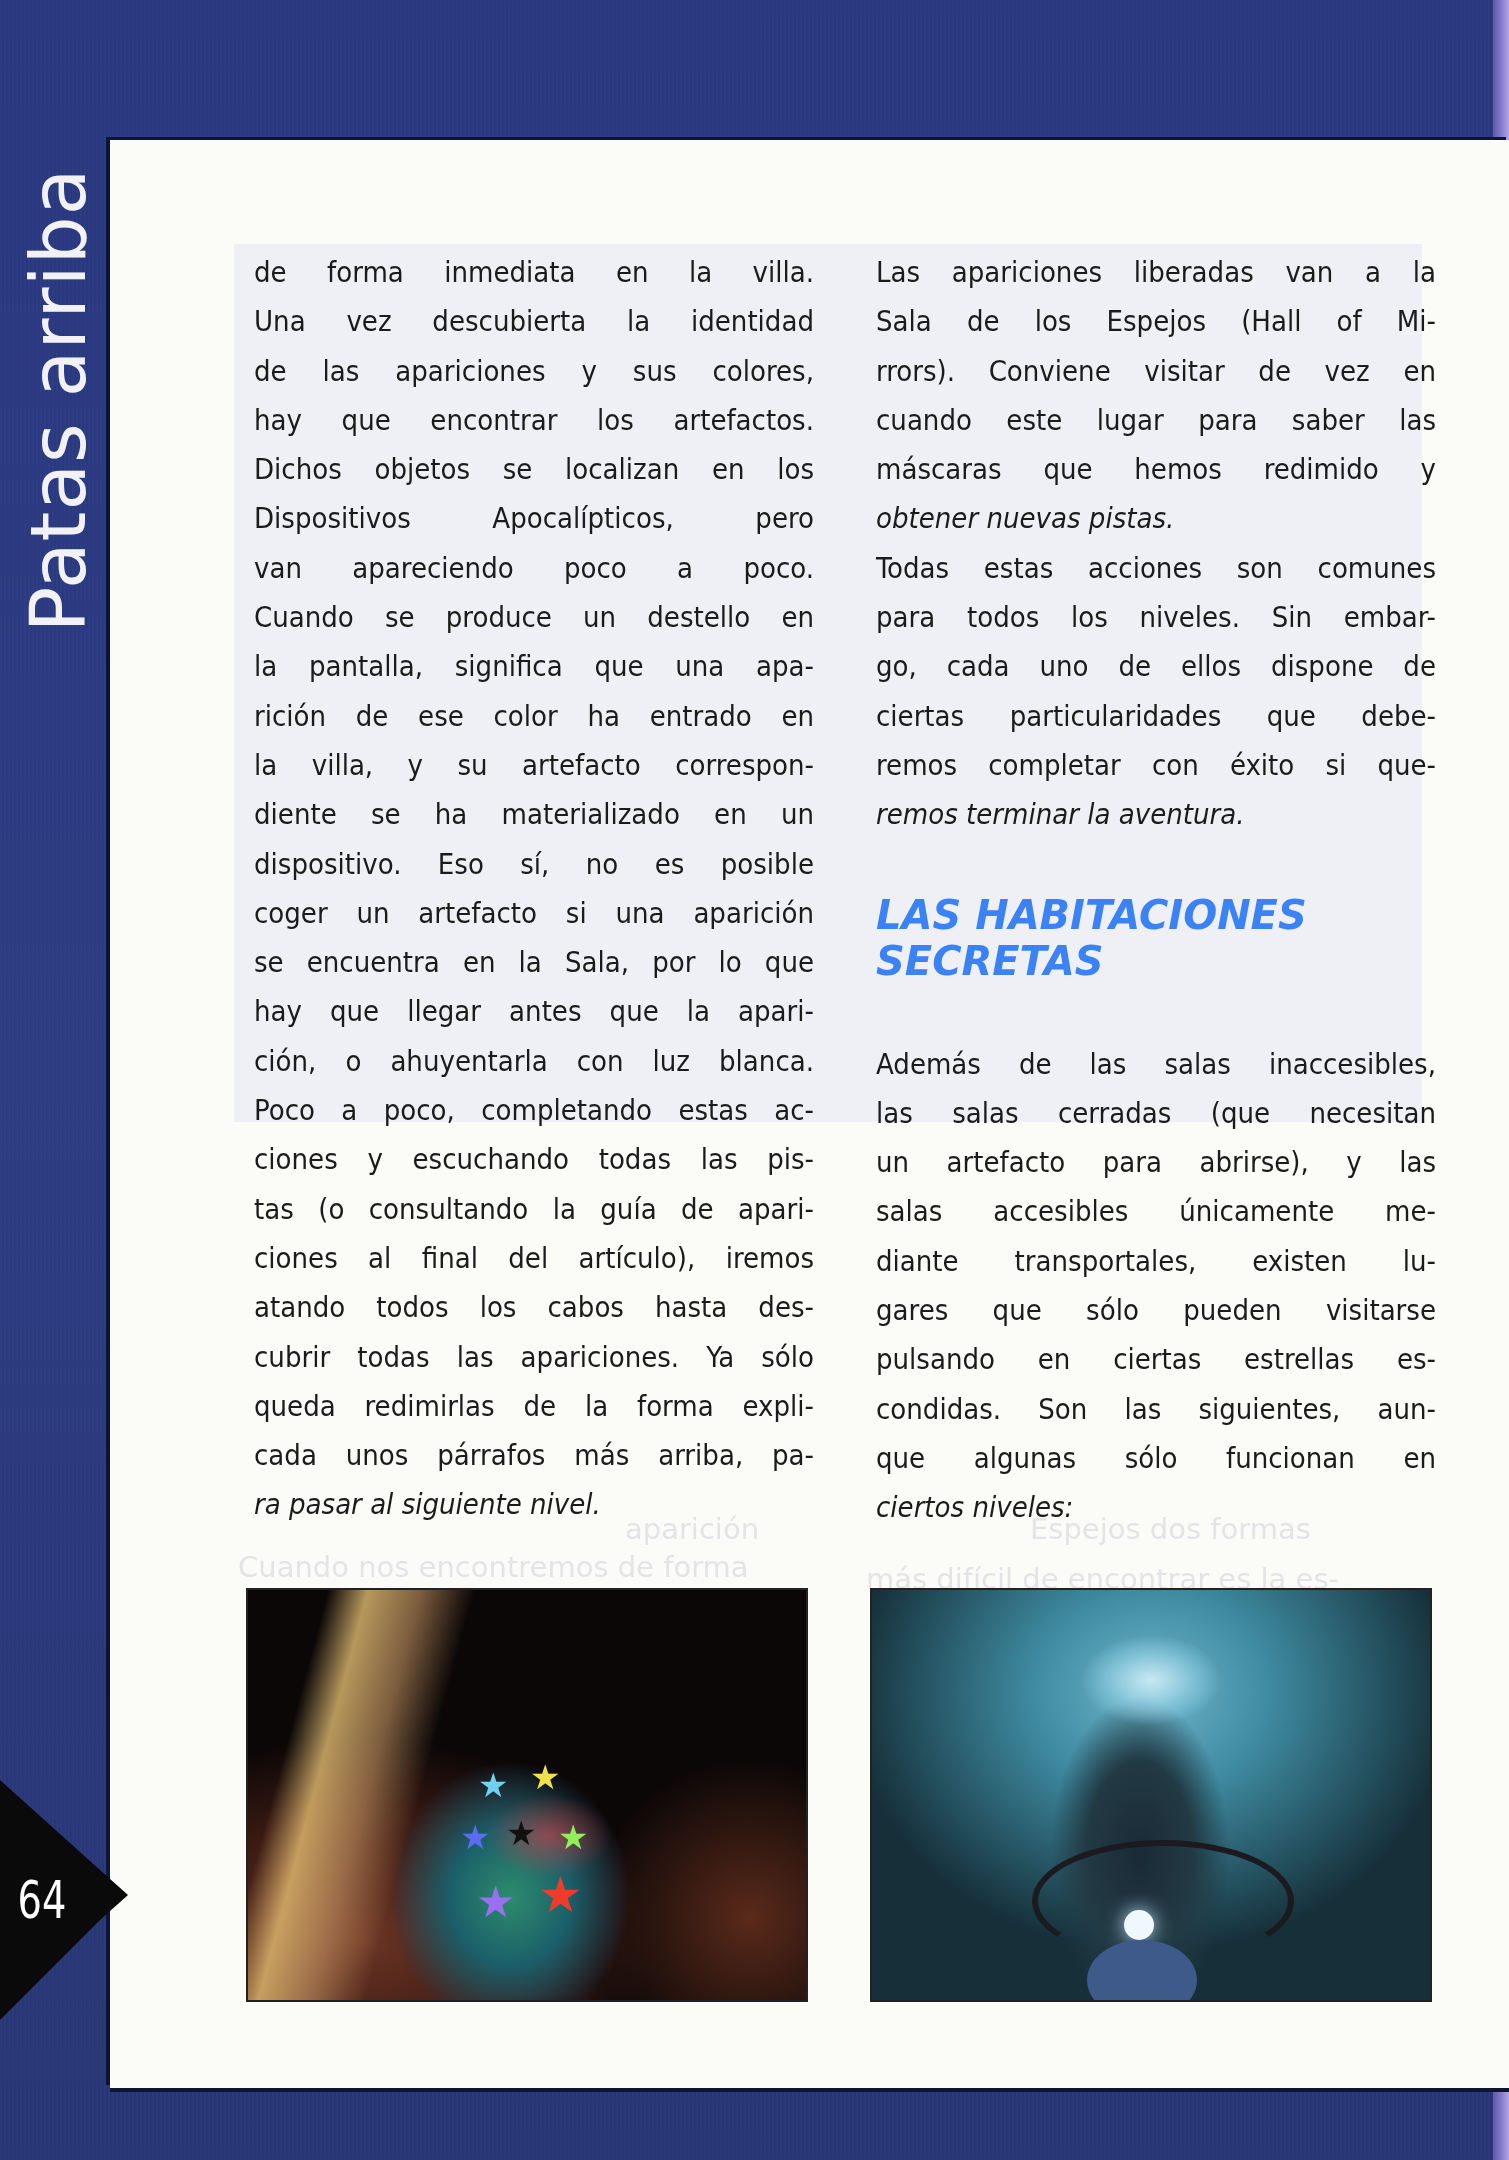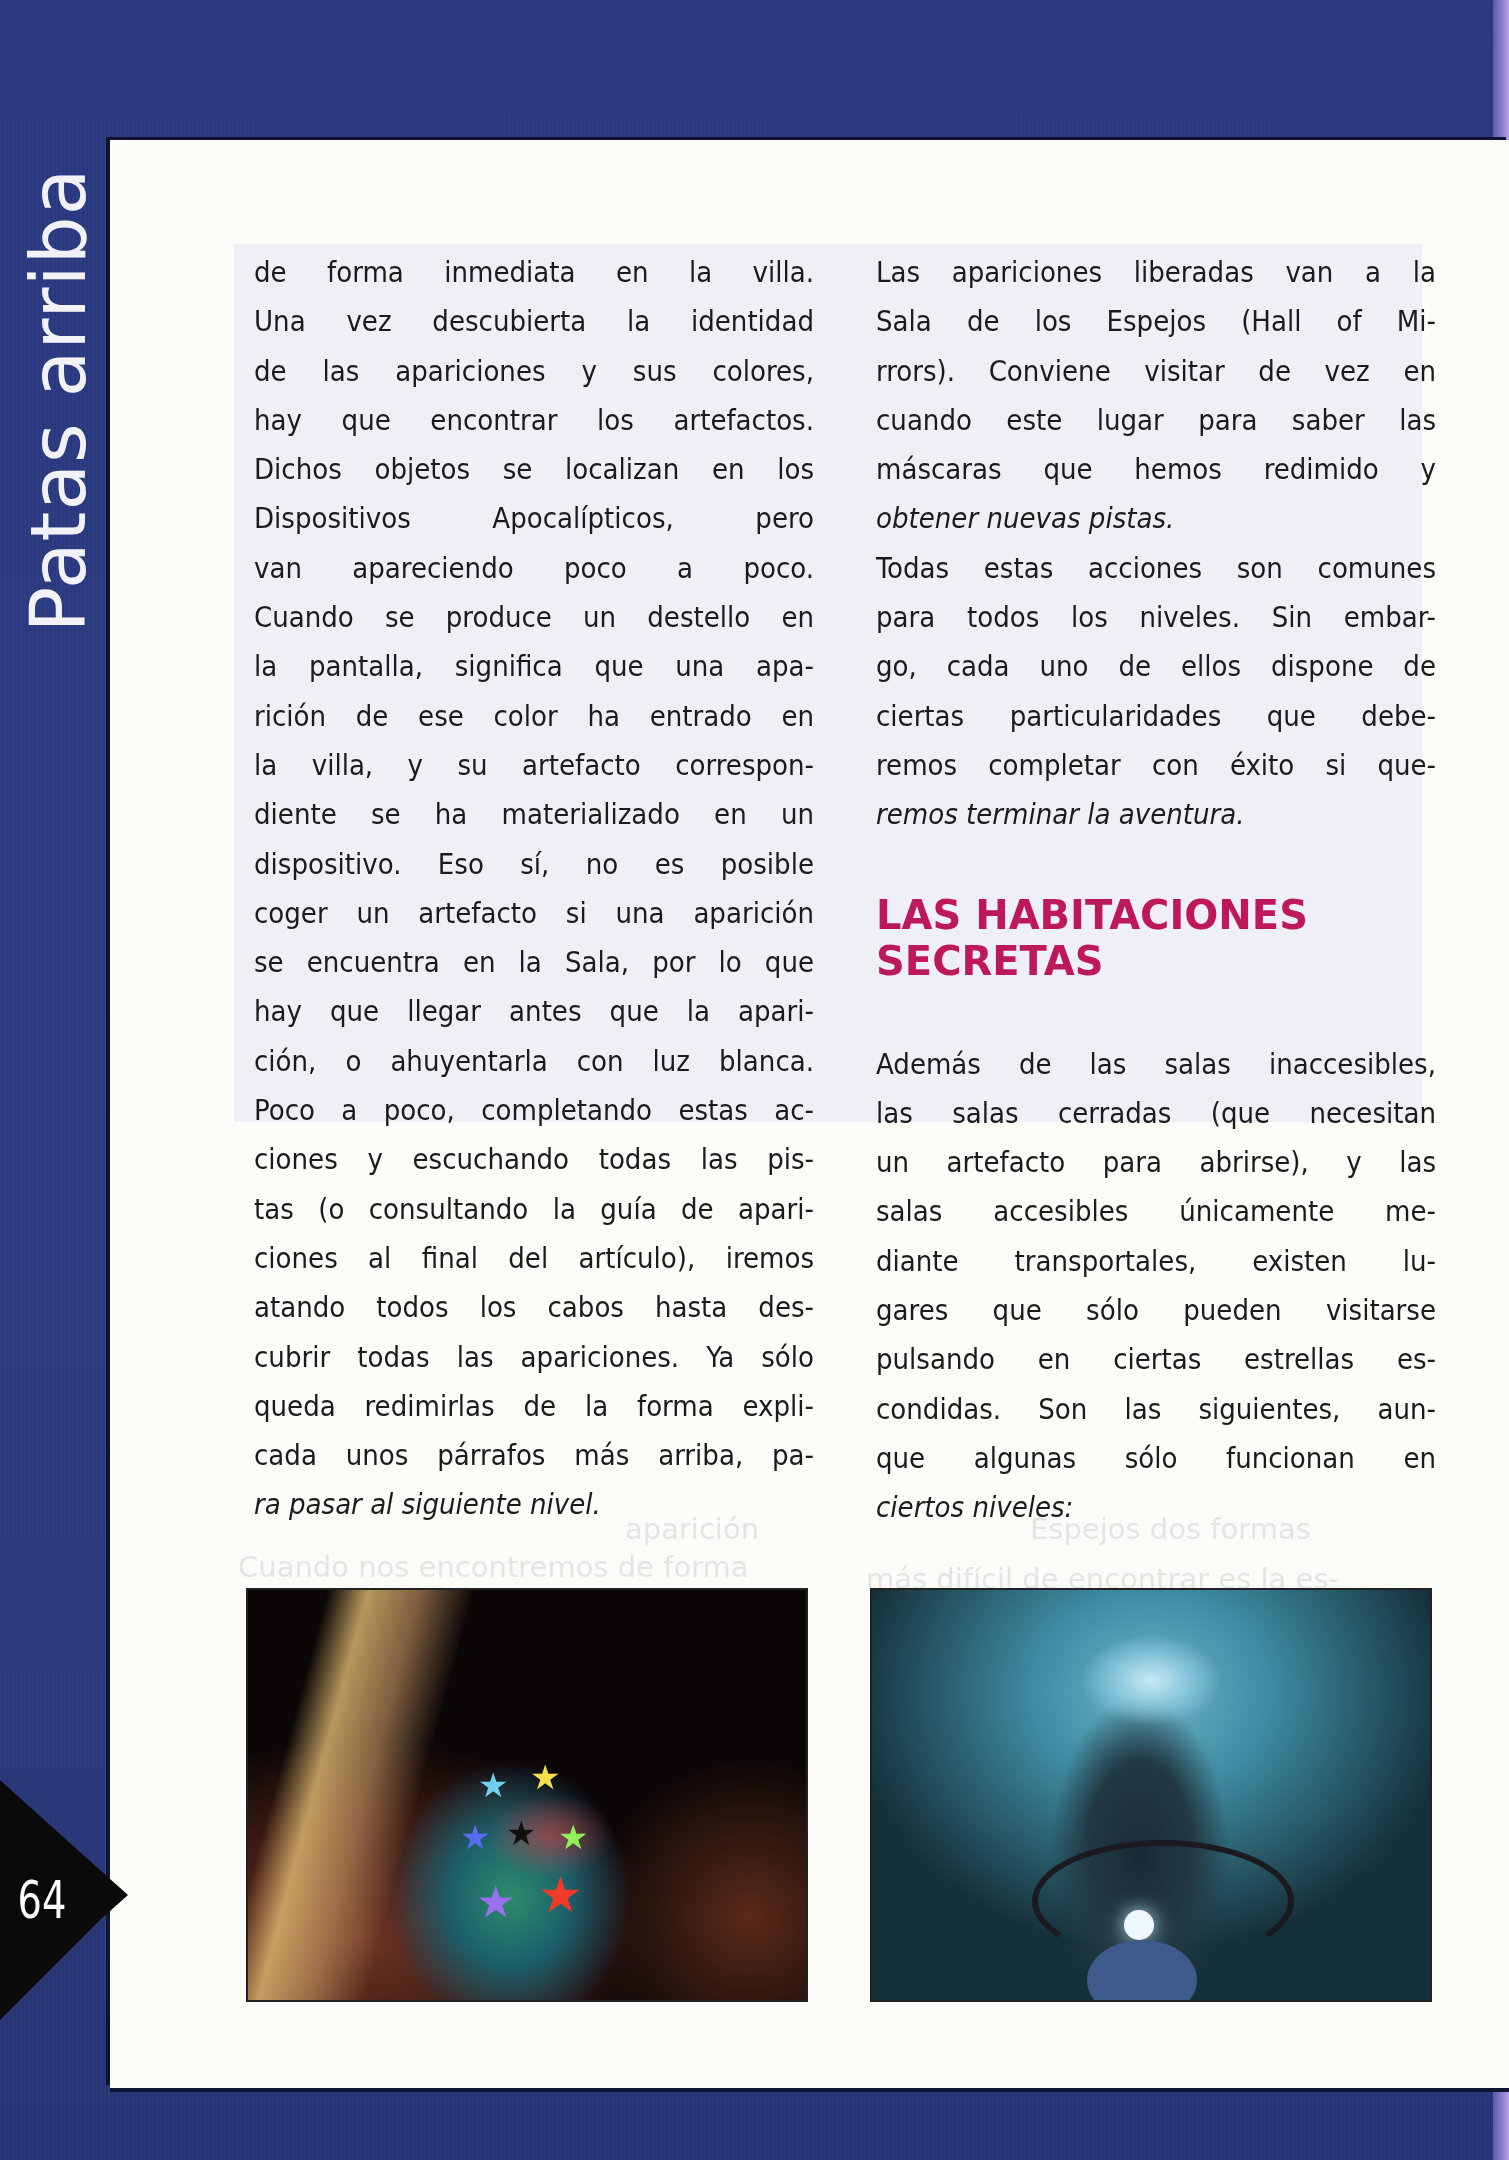--- a/index.html
+++ b/index.html
@@ -39,22 +39,22 @@
     text-align: justify;
   }
   .text-col .line { display: block; white-space: nowrap; text-align-last: justify; }
   .text-col .line.last { text-align-last: left; font-style: italic; }
   .tint {
     position: absolute; background: #eef0f5;
   }
   .col-left { left: 144px; top: 108px; }
   .col-right { left: 766px; top: 108px; }
   .heading {
-    color: #be185d; font-family: "DejaVu Sans", sans-serif; font-weight: bold;
-    font-size: 40px; line-height: 46px; margin: 52px 0 56px 0; letter-spacing: 0px;
+    color: #3b82f6; font-family: "DejaVu Sans", sans-serif; font-weight: bold;
+    font-size: 40px; line-height: 46px; margin: 52px 0 56px 0; letter-spacing: 0px; font-style: italic;
   }
   .ghost {
     position: absolute; color: rgba(120,130,150,0.18); font-size: 29px;
     font-family: "DejaVu Sans", sans-serif; white-space: nowrap; margin-top: 20px;
   }
   .photo {
     position: absolute; border: 2px solid #222; box-sizing: border-box; overflow: hidden;
   }
   .photo-left {
     left: 136px; top: 1448px; width: 562px; height: 414px;

